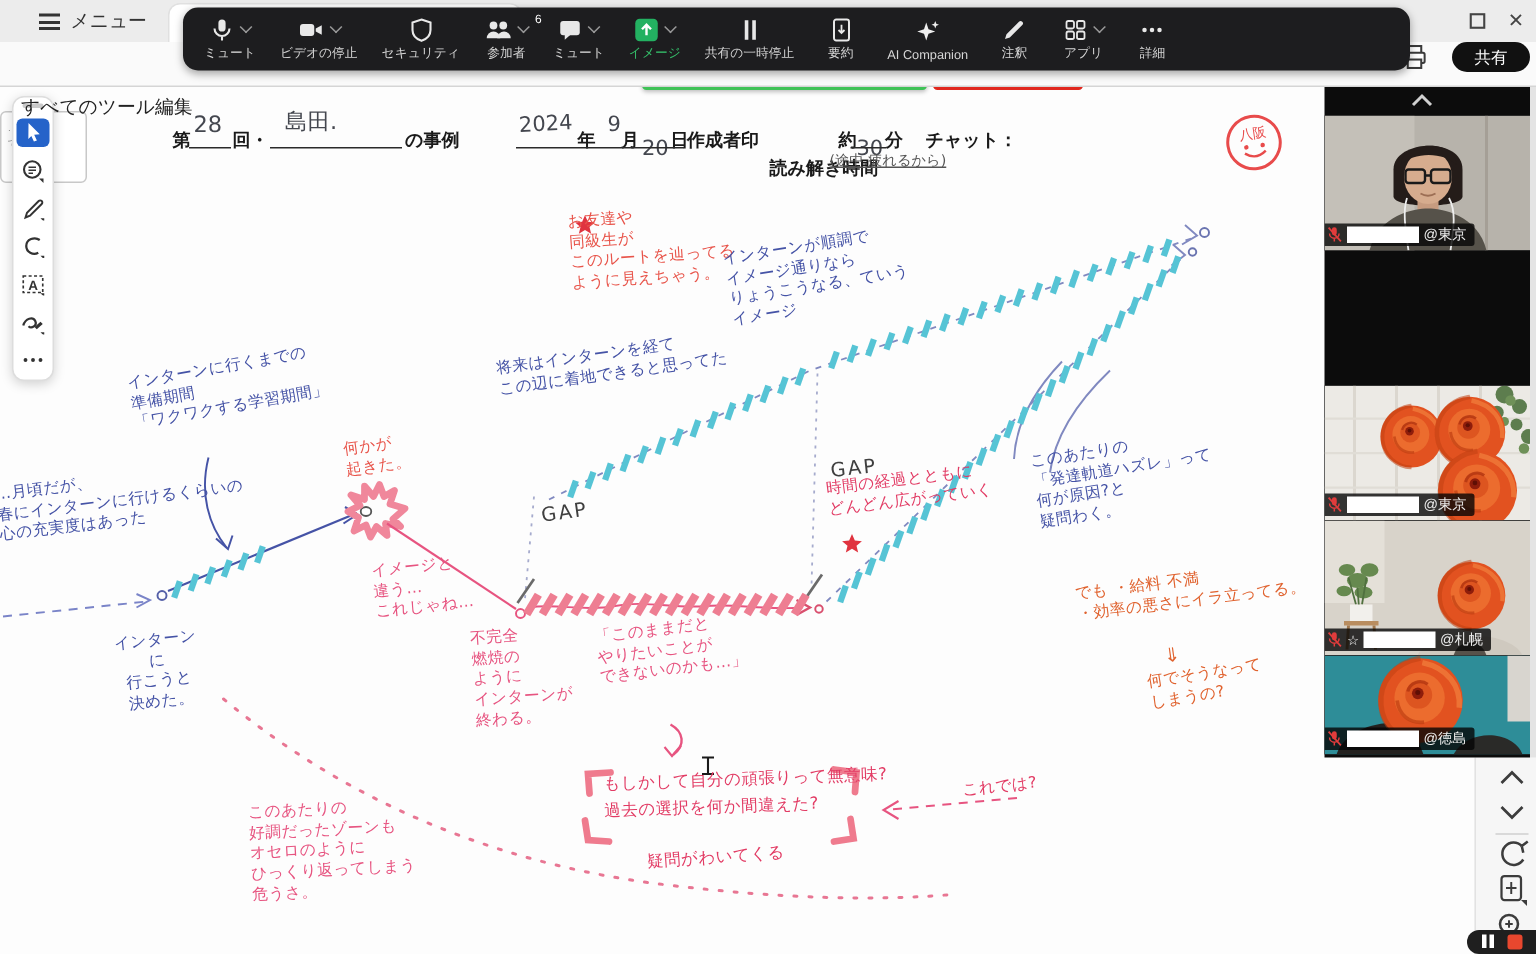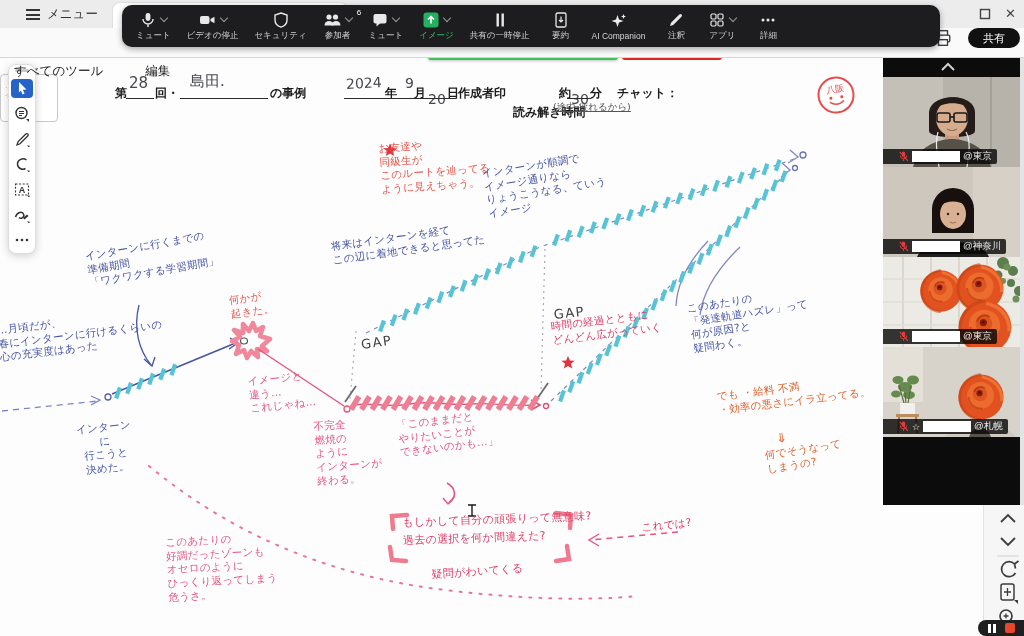--- a/index.html
+++ b/index.html
@@ -10,21 +10,21 @@
   .row2{position:absolute;left:0;top:28px;width:1024px;height:29px;background:#fafafa;
         border-bottom:1px solid #d5d5d5;z-index:48;}
   .menu-btn{position:absolute;left:26px;top:6px;display:flex;align-items:center;gap:7px;
             font-size:12.5px;color:#333;}
   .hamburger i{display:block;width:14px;height:2px;background:#333;margin:2.5px 0;}
   .tab{position:absolute;left:112px;top:2px;width:236px;height:26px;background:#fff;
        border:1px solid #e0e0e0;border-bottom:none;border-radius:8px 8px 0 0;
        display:flex;align-items:center;gap:12px;padding-left:18px;box-sizing:border-box;
        font-size:12px;color:#444;}
   .wincontrols{position:absolute;right:8px;top:6px;display:flex;gap:14px;align-items:center;z-index:49;}
-  .menu-items{position:absolute;left:14px;top:35px;display:flex;gap:42px;font-size:12.5px;color:#222;}
+  .menu-items{position:absolute;left:14px;top:35px;display:flex;font-size:12.5px;color:#222;}
   
   .ztoolbar{position:absolute;left:122px;top:5px;width:818px;height:42px;background:#1d1d1f;
             border-radius:10px;display:flex;align-items:center;padding:0 14px;gap:16px;
             box-sizing:border-box;z-index:50;box-shadow:0 2px 6px rgba(0,0,0,.35);}
   .zi{display:flex;flex-direction:column;align-items:center;min-width:30px;cursor:default;}
   .zi .irow{height:19px;display:flex;align-items:center;position:relative;}
   .zi .lab{font-size:8.5px;color:#d6d6d6;white-space:nowrap;margin-top:1px;}
   .zi.green .lab{color:#35c06a;}
   .chev{width:5px;height:5px;border-right:1.4px solid #9a9a9a;border-bottom:1.4px solid #9a9a9a;
         transform:rotate(45deg);display:inline-block;margin-left:5px;margin-bottom:3px;}
@@ -55,21 +55,21 @@
   .uline{position:absolute;border-bottom:1.2px solid #2a2a2a;height:0;z-index:10;}
   
   .lbl{position:absolute;white-space:pre-line;font-family:"DejaVu Sans",sans-serif;
        font-size:10.5px;line-height:1.3;letter-spacing:.3px;transform-origin:left top;z-index:10;}
   .gapl{font-size:13px;color:#3f3f3f;letter-spacing:1.5px;font-family:"DejaVu Sans",sans-serif;}
   #art{position:absolute;left:0;top:0;z-index:5;pointer-events:none;}
   
   .vpanel{position:absolute;left:883px;top:46px;width:137px;height:459px;background:#0c0c0c;z-index:30;}
   .vtile{position:absolute;left:883px;width:137px;overflow:hidden;background:#222;z-index:31;}
   .vlabel{position:absolute;left:0;bottom:3px;height:15px;background:rgba(5,5,5,.8);
-          display:flex;align-items:center;gap:3px;padding:0 5px 0 16px;border-radius:0 2px 2px 0;z-index:5;}
+          display:flex;align-items:center;gap:3px;padding:0 5px 0 2px;border-radius:0 2px 2px 0;z-index:5;}
   .vlabel .nm{font-size:9.5px;color:#ededed;white-space:nowrap;}
   .redact{width:48px;height:11px;background:#fff;}
   .starpre{color:#fff;font-size:9px;}
   .layouticons{position:absolute;left:886px;top:47px;display:flex;align-items:center;gap:8px;z-index:32;}
   .scrollstrip{position:absolute;left:1020px;top:46px;width:4px;height:459px;background:#e4e4e4;z-index:32;}
   .gutter{position:absolute;left:983px;top:505px;width:41px;height:131px;background:#f6f6f6;
           border-left:1px solid #e2e2e2;z-index:29;}
   
   .sharebtn{position:absolute;left:968px;top:28px;width:52px;height:20px;background:#111;color:#fff;
             border-radius:12px;font-size:11px;display:flex;align-items:center;justify-content:center;z-index:49;}
@@ -607,41 +607,20 @@
     </svg>
     <div class="vlabel">
       <svg width="10" height="11" viewBox="0 0 11 12">
           <use href="#micoff"></use>
         </svg>
       <span class="redact"></span>
       <span class="nm">@東京</span>
     </div>
   </div>
 
-  <div class="vtile" style="top:167px;height:90px;">
-    <svg width="137" height="90" viewBox="0 0 137 90">
-      <rect width="137" height="90" fill="#cdc7bd"></rect>
-        <rect x="90" width="47" height="90" fill="#d6d0c6"></rect>
-      <ellipse cx="70" cy="42" rx="21" ry="21" fill="#17100e"></ellipse>
-      <path d="M49,42 L49,66 L91,66 L91,42 Z" fill="#17100e"></path>
-      <ellipse cx="70" cy="47" rx="13" ry="15" fill="#dab094"></ellipse>
-      <path d="M56,39 C58,28 82,28 84,39 C76,33 64,33 56,39 Z" fill="#17100e"></path>
-      <circle cx="65" cy="47" r="1.2" fill="#222"></circle>
-        <circle cx="75" cy="47" r="1.2" fill="#222"></circle>
-      <path d="M67,55 q3,2 6,0" stroke="#a06e50" stroke-width="1.1" fill="none"></path>
-      <path d="M34,90 C42,70 98,70 106,90 Z" fill="#221f1f"></path>
-    </svg>
-    <div class="vlabel">
-      <svg width="10" height="11" viewBox="0 0 11 12">
-          <use href="#micoff"></use>
-        </svg>
-      <span class="redact"></span>
-      <span class="nm">@神奈川</span>
-    </div>
-  </div>
 
   <div class="vtile" style="top:257px;height:90px;">
     <svg width="137" height="90" viewBox="0 0 137 90">
       <rect width="137" height="90" fill="#eceae5"></rect>
       <g stroke="#dbd7cf" stroke-width="2">
           <line x1="20" y1="0" x2="20" y2="90"></line>
           <line x1="48" y1="0" x2="48" y2="90"></line>
           <line x1="76" y1="0" x2="76" y2="90"></line>
           <line x1="104" y1="0" x2="104" y2="90"></line>
         </g>
@@ -699,20 +678,37 @@
     <div class="vlabel">
       <svg width="10" height="11" viewBox="0 0 11 12">
           <use href="#micoff"></use>
         </svg>
       <span class="starpre">☆</span>
       <span class="redact"></span>
       <span class="nm">@札幌</span>
     </div>
   </div>
 
+  <div class="vtile" style="top:437px;height:66px;">
+    <svg width="137" height="66" viewBox="0 0 137 66">
+      <rect width="137" height="66" fill="#2e8d98"></rect>
+      <rect x="122" y="0" width="15" height="44" fill="#d8d5cf"></rect>
+      <path d="M8,66 C14,48 40,42 58,46 L66,66 Z" fill="#23211f"></path>
+      <path d="M86,66 C96,48 126,50 132,66 Z" fill="#2a2a28"></path>
+      <ellipse cx="64" cy="36" rx="22" ry="20" fill="#15100d"></ellipse>
+      <use href="#flower" x="34" y="0" width="60" height="60"></use>
+    </svg>
+    <div class="vlabel">
+      <svg width="10" height="11" viewBox="0 0 11 12">
+          <use href="#micoff"></use>
+        </svg>
+      <span class="redact"></span>
+      <span class="nm">@徳島</span>
+    </div>
+  </div>
 
   <div class="gutter"></div>
   <svg width="34" height="125" viewBox="0 0 34 125" style="position:absolute;left:992px;top:508px;z-index:33;">
     <polyline points="9,14 16,7 23,14" fill="none" stroke="#3c3c3c" stroke-width="1.8"></polyline>
     <polyline points="9,30 16,37 23,30" fill="none" stroke="#3c3c3c" stroke-width="1.8"></polyline>
     <line x1="5" y1="48" x2="27" y2="48" stroke="#cfcfcf" stroke-width="1"></line>
     <g>
       <path d="M22.5,56 A7.5,7.5 0 1 0 23.5,65" fill="none" stroke="#3c3c3c" stroke-width="1.7"></path>
       <path d="M22.5,56 l4,-3 M22.5,56 l1,4.5" stroke="#3c3c3c" stroke-width="1.7" fill="none"></path>
     </g>

